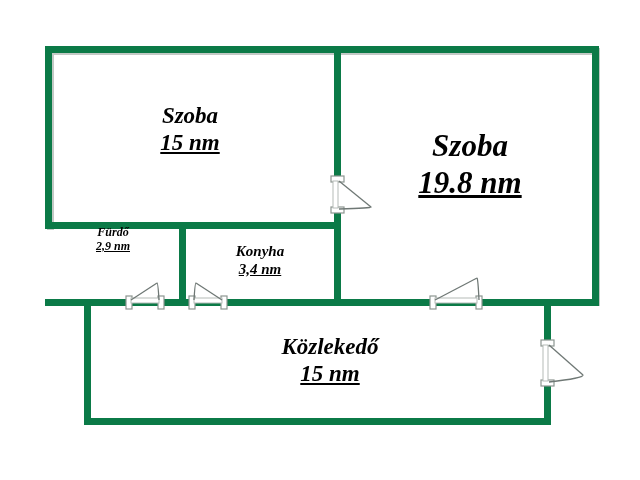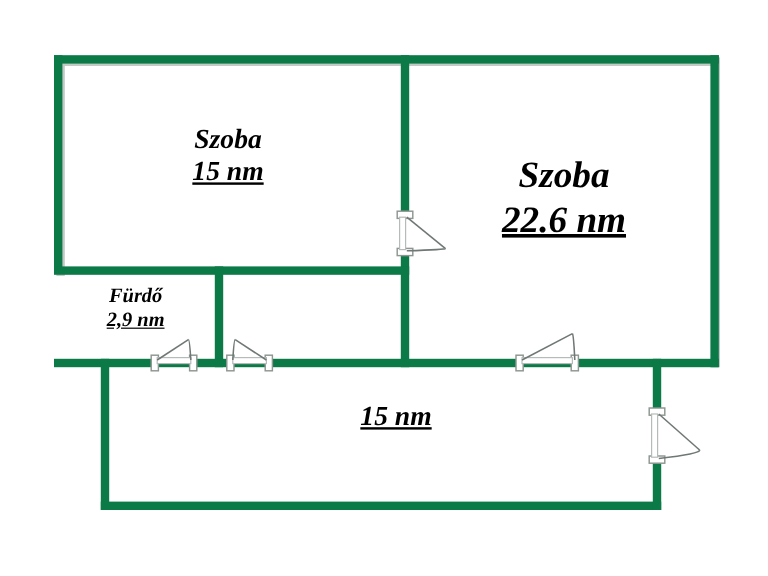--- a/index.html
+++ b/index.html
@@ -46,23 +46,23 @@
   
   #label-szoba-2 {
     left: 350px;
     top: 128px;
     width: 240px;
     font-size: 31px;
   }
   
   #label-furdo {
     left: 48px;
-    top: 237px;
+    top: 225px;
     width: 130px;
-    font-size: 17px;
+    font-size: 12px;
   }
   
   #label-konyha {
     left: 190px;
     top: 243px;
     width: 140px;
     font-size: 15px;
   }
   
   #label-kozlekedo {
@@ -154,28 +154,31 @@
 
   </svg>
 
   <div class="room-label" id="label-szoba-1">
     <span class="lbl-name">Szoba</span>
     <span class="lbl-area">15 nm</span>
   </div>
 
   <div class="room-label" id="label-szoba-2">
     <span class="lbl-name">Szoba</span>
-    <span class="lbl-area">22.6 nm</span>
+    <span class="lbl-area">19.8 nm</span>
   </div>
 
   <div class="room-label" id="label-furdo">
     <span class="lbl-name">Fürdő</span>
     <span class="lbl-area">2,9 nm</span>
   </div>
 
   <div class="room-label" id="label-konyha">
+    <span class="lbl-name">Konyha</span>
+    <span class="lbl-area">3,4 nm</span>
   </div>
 
   <div class="room-label" id="label-kozlekedo">
+    <span class="lbl-name">Közlekedő</span>
     <span class="lbl-area">15 nm</span>
   </div>
 
 </div>
 
 </body></html>

